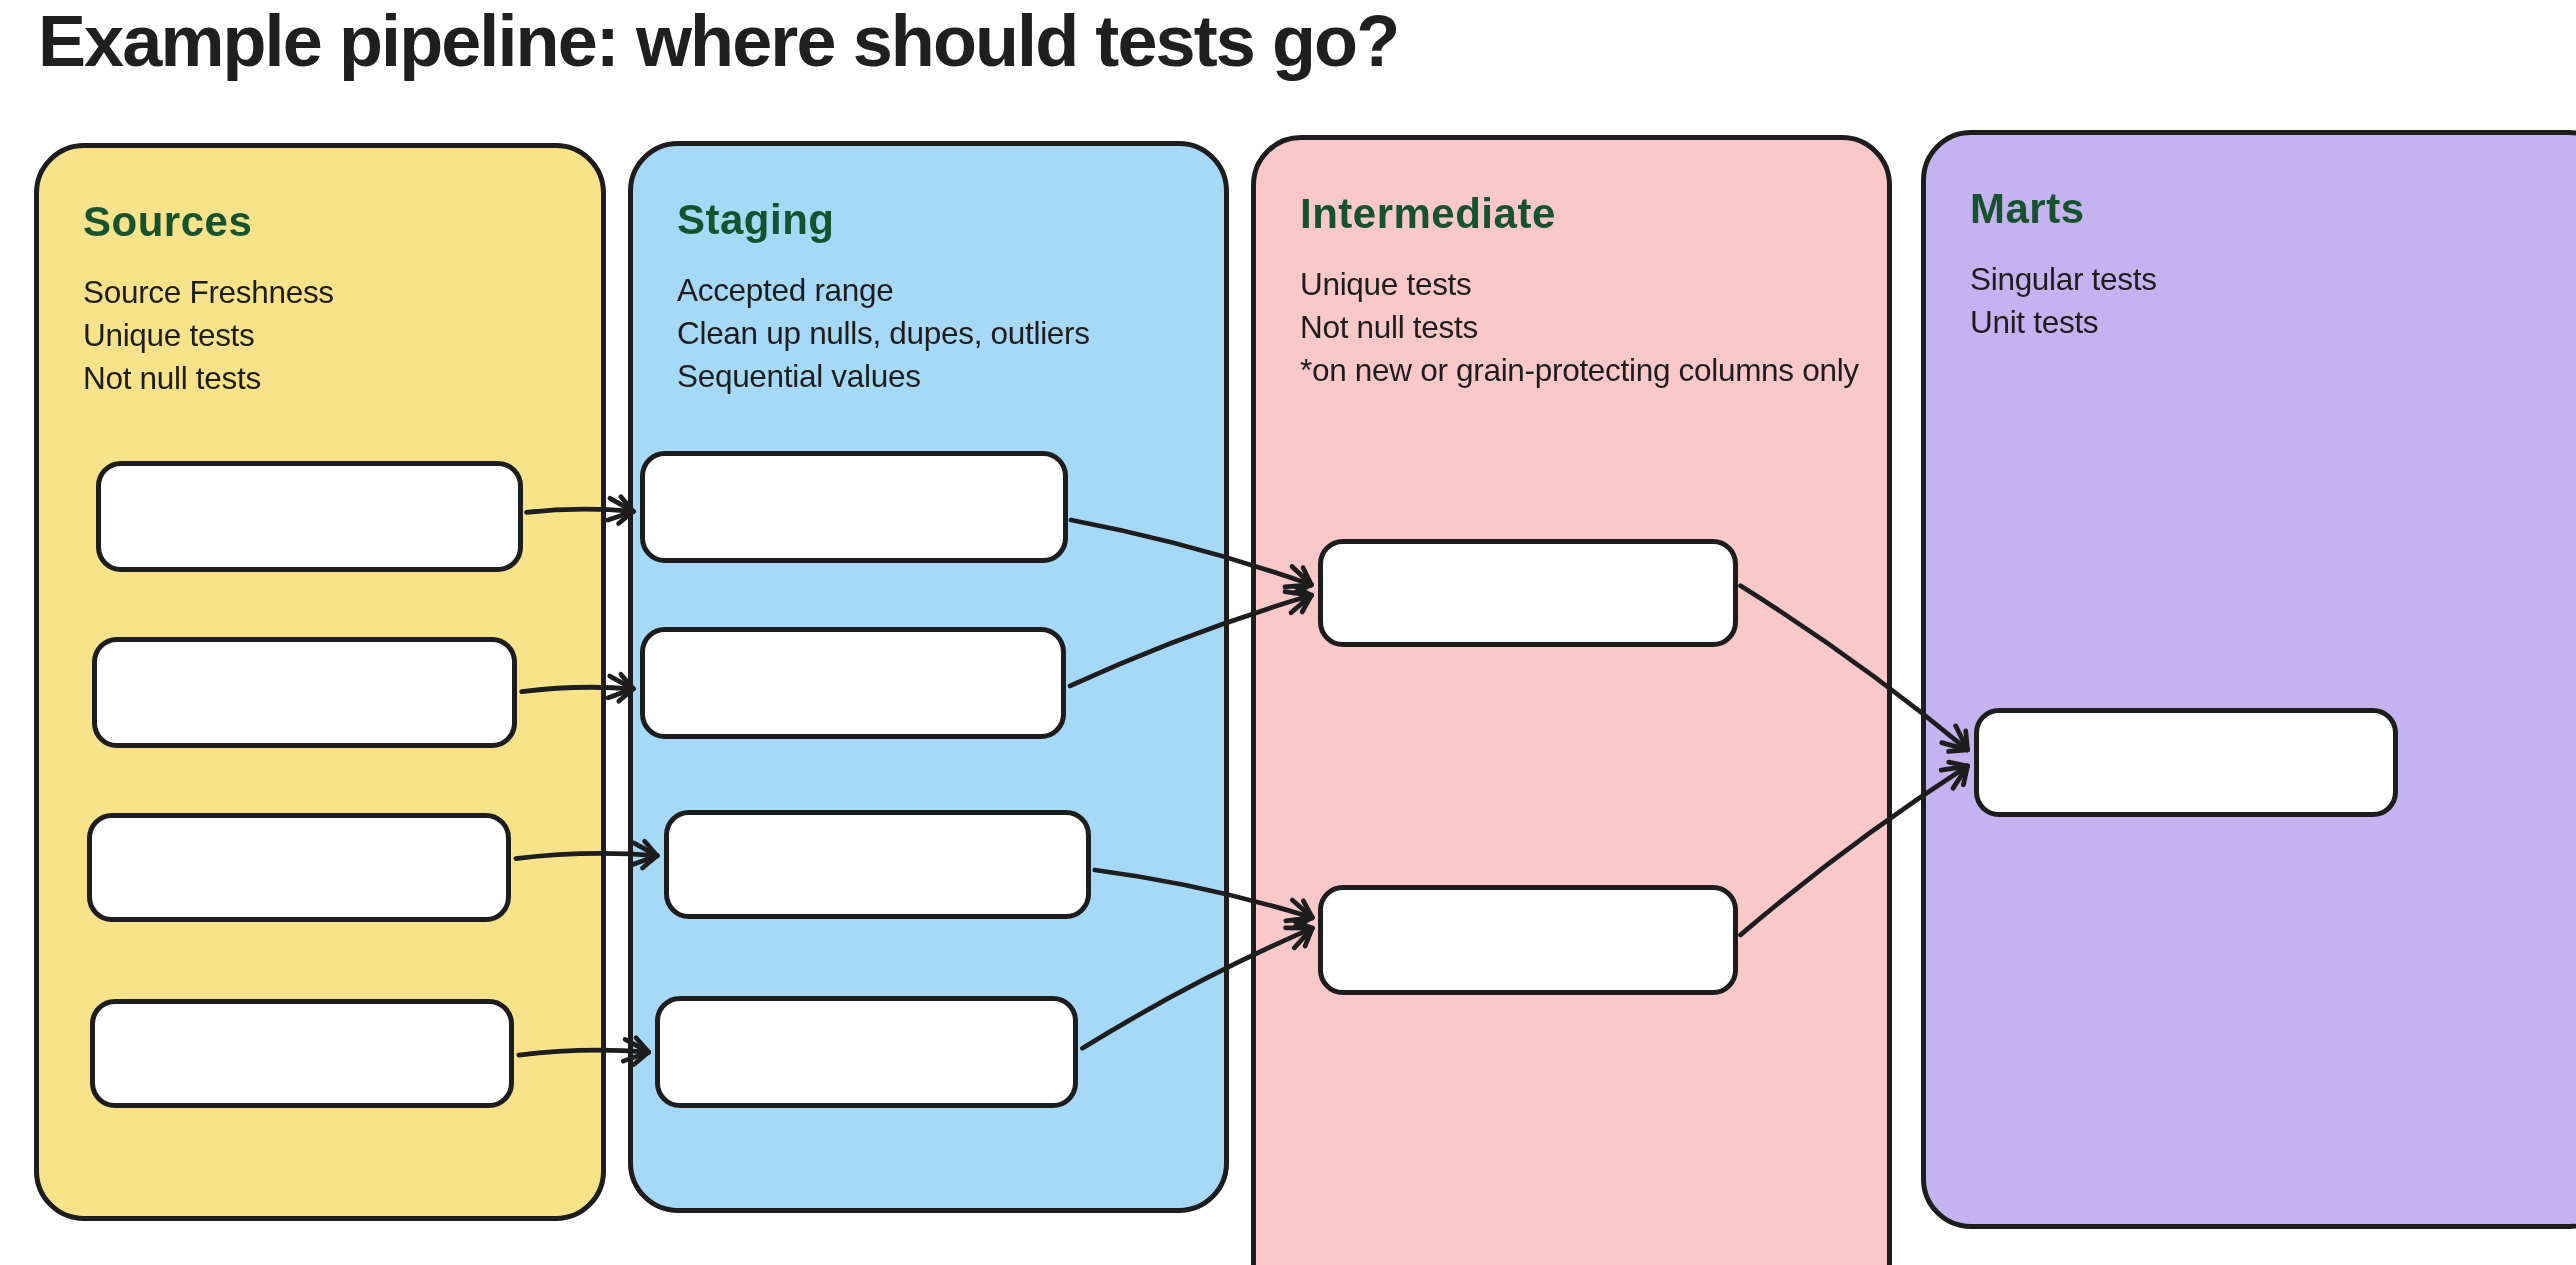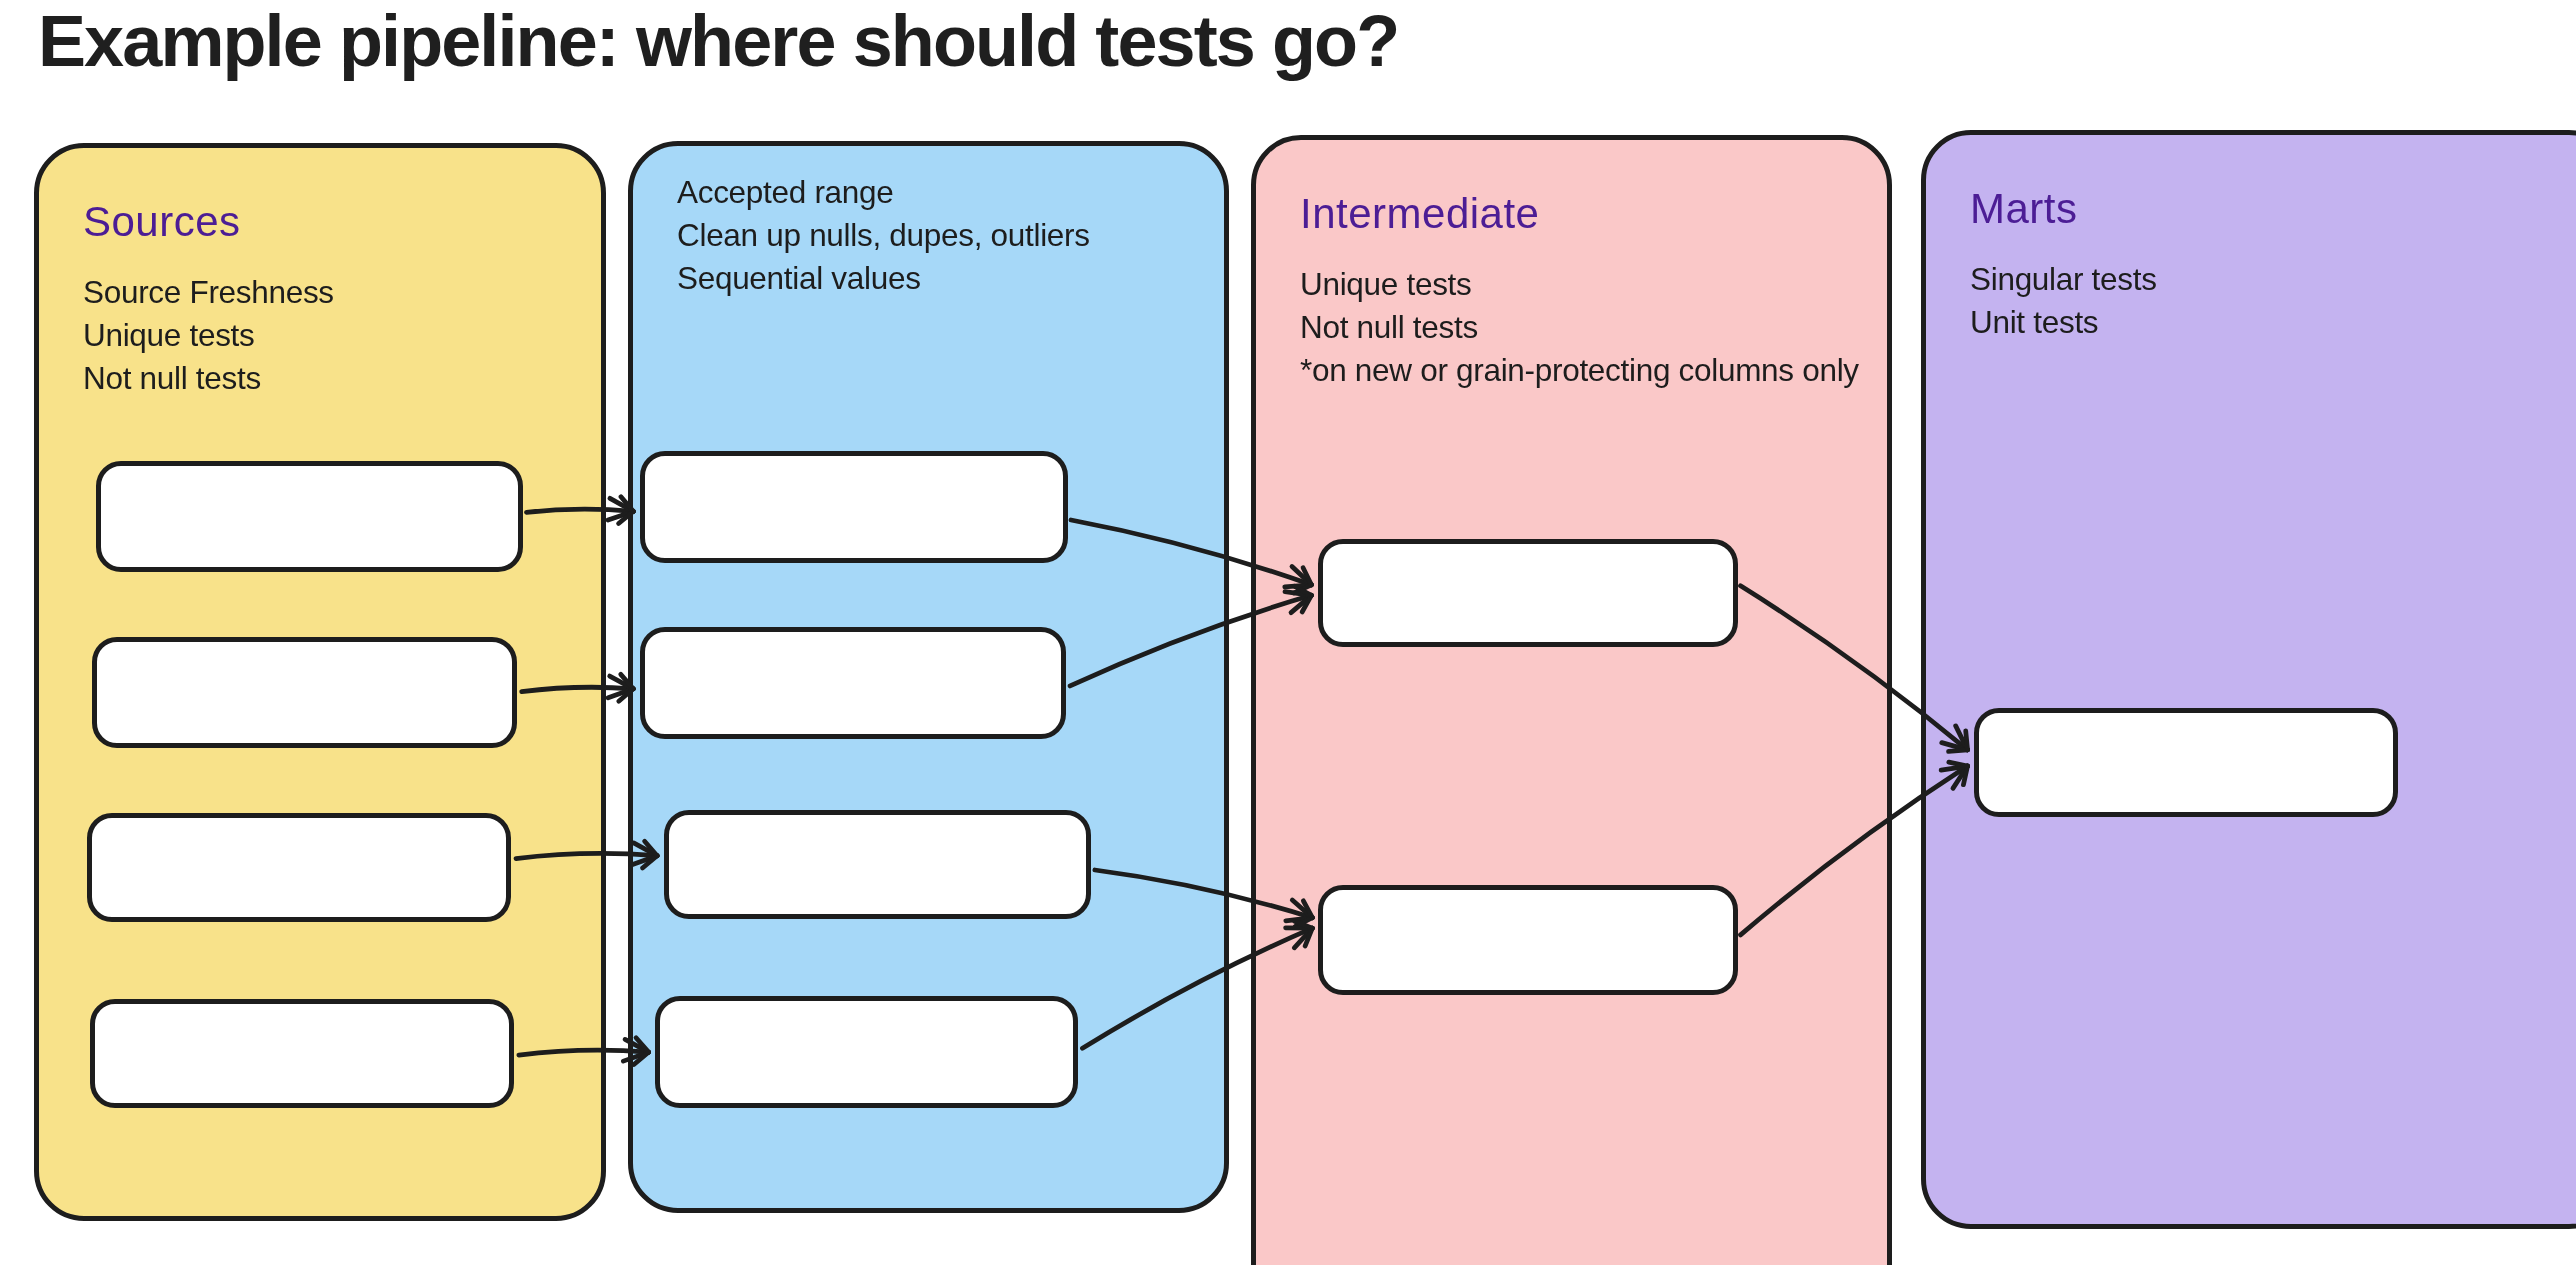--- a/index.html
+++ b/index.html
@@ -4,21 +4,21 @@
 <style>
   html,body{margin:0;padding:0;background:#ffffff;}
   body{width:2576px;height:1266px;overflow:hidden;
        font-family:"Liberation Sans","DejaVu Sans",sans-serif;color:#1d1d1d;}
   .canvas{position:relative;width:2576px;height:1266px;background:#ffffff;}
 
   .title{position:absolute;left:38px;top:0px;margin:0;
          font-size:72px;font-weight:600;letter-spacing:-1.9px;color:#1f1f1f;white-space:nowrap;}
 
   .panel{position:absolute;box-sizing:border-box;border:5.7px solid #1d1d1d;border-radius:50px;}
-  .panel-label{margin:50px 0 0 44px;font-size:42px;font-weight:400;letter-spacing:0.5px;color:#4c1d95;}
+  .panel-label{margin:50px 0 0 44px;font-size:42px;font-weight:700;letter-spacing:0.5px;color:#14532d;}
   .notes{margin:25px 0 0 44px;white-space:nowrap;}
   .note{font-size:31.5px;line-height:43px;letter-spacing:-0.3px;color:#1d1d1d;}
 
   .model-box{position:absolute;box-sizing:border-box;background:#ffffff;
              border:5.7px solid #1d1d1d;border-radius:25px;}
 
   #arrows-layer{position:absolute;left:0;top:0;pointer-events:none;}
   #arrows-layer path{fill:none;stroke-width:5px;stroke-linecap:round;stroke-linejoin:round;}
 </style>
 </head>
@@ -31,20 +31,21 @@
   <section class="panel" id="panel-sources" style="left: 34px; top: 143px; width: 572px; height: 1078px; background: rgb(248, 226, 138); border-color: rgb(29, 29, 29);">
     <h2 class="panel-label">Sources</h2>
     <div class="notes">
       <div class="note">Source Freshness</div>
       <div class="note">Unique tests</div>
       <div class="note">Not null tests</div>
     </div>
   </section>
 
   <section class="panel" id="panel-staging" style="left: 628px; top: 141px; width: 601px; height: 1072px; background: rgb(166, 216, 248); border-color: rgb(29, 29, 29);">
+    <h2 class="panel-label">Staging</h2>
     <div class="notes">
       <div class="note">Accepted range</div>
       <div class="note">Clean up nulls, dupes, outliers</div>
       <div class="note">Sequential values</div>
     </div>
   </section>
 
   <section class="panel" id="panel-intermediate" style="left: 1251px; top: 135px; width: 641px; height: 1251px; background: rgb(250, 200, 200); border-color: rgb(29, 29, 29);">
     <h2 class="panel-label">Intermediate</h2>
     <div class="notes">

